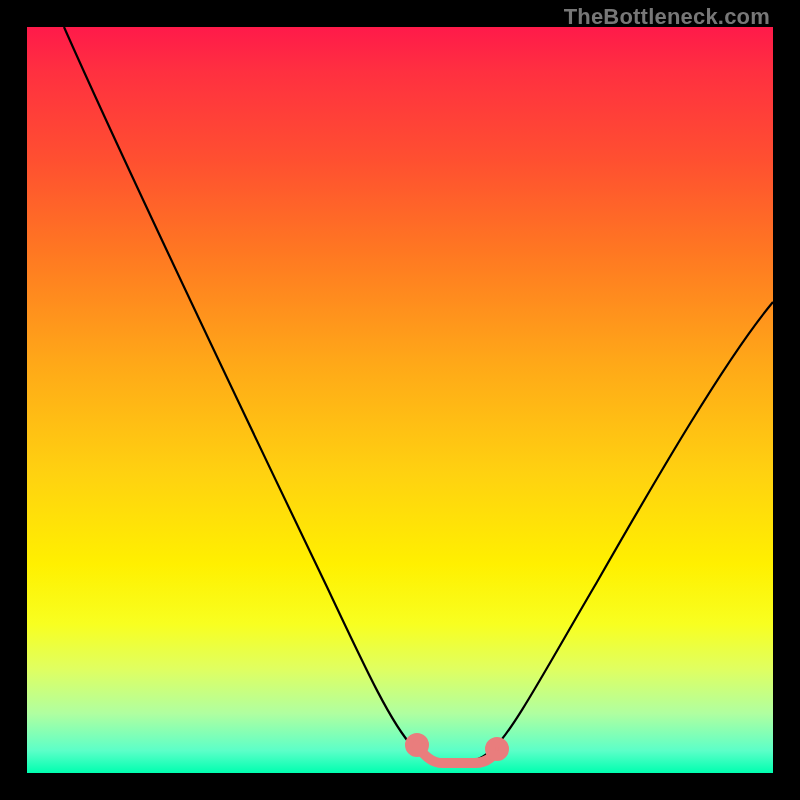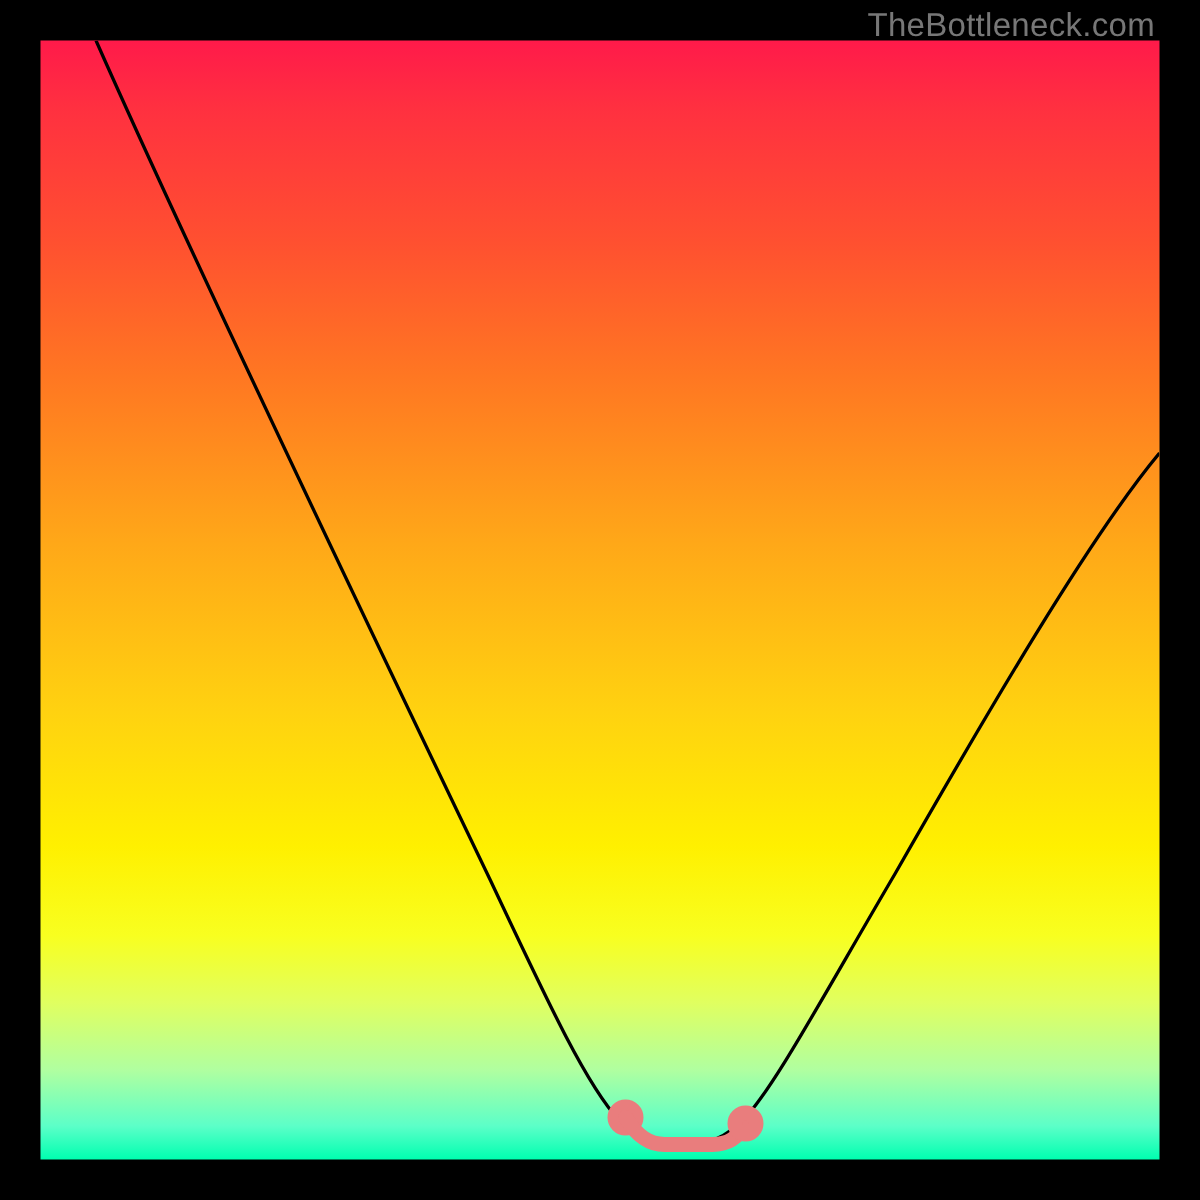--- a/index.html
+++ b/index.html
@@ -37,21 +37,21 @@
       #00ffb0 100%
     );
     overflow: hidden;
   }
   .watermark {
     position: absolute;
     top: 4px;
     right: 30px;
     font-family: Arial, Helvetica, sans-serif;
     font-size: 22px;
-    font-weight: 400;
+    font-weight: 700;
     color: #777;
     letter-spacing: 0.2px;
     z-index: 20;
   }
   svg.curve {
     position: absolute;
     left: 0;
     top: 0;
     width: 746px;
     height: 746px;

